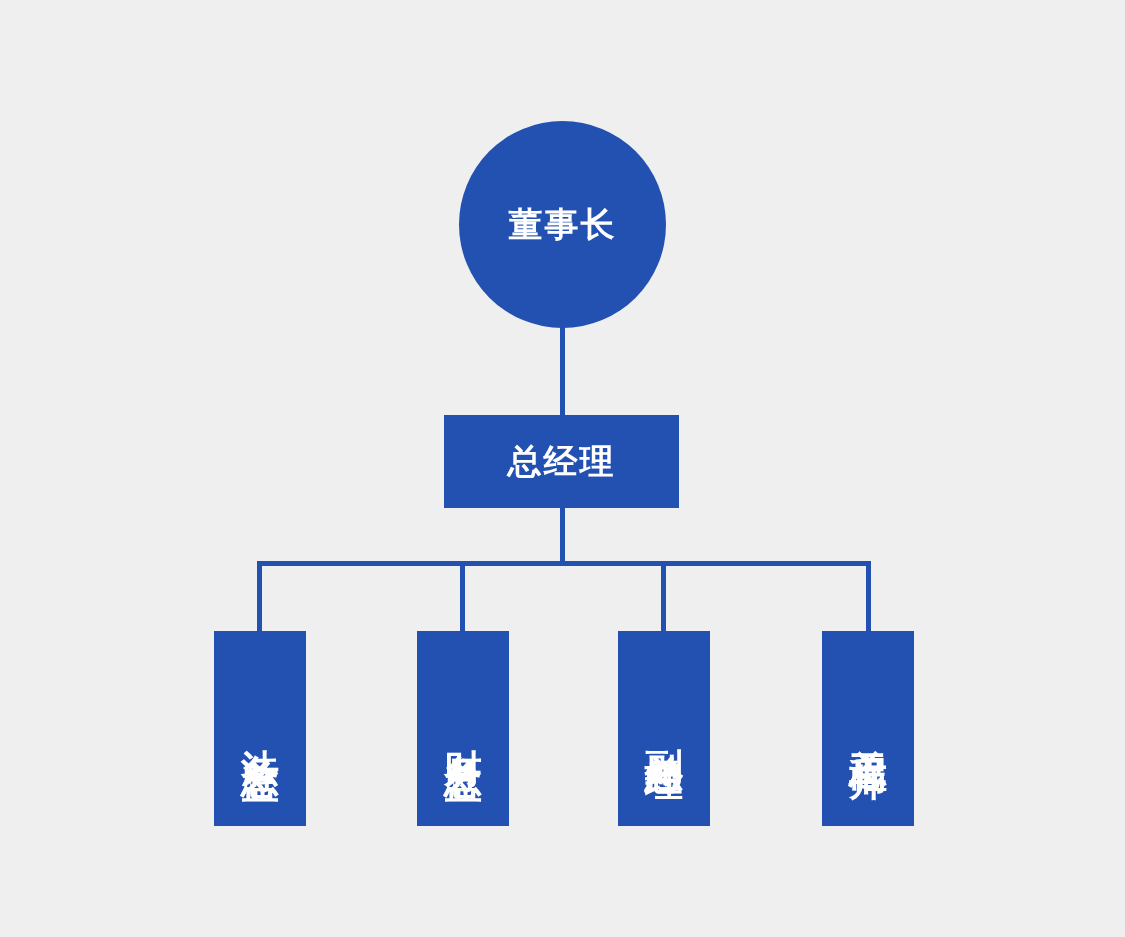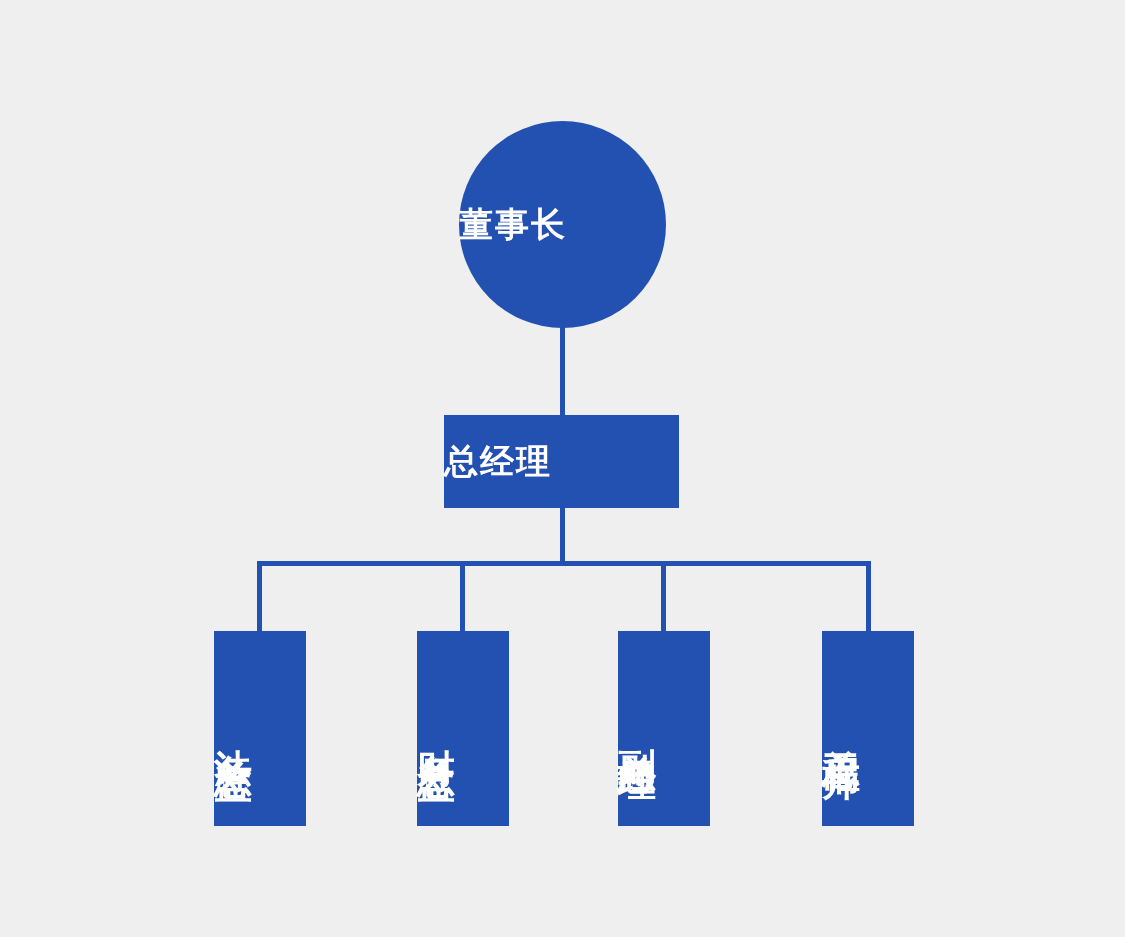--- a/index.html
+++ b/index.html
@@ -15,20 +15,21 @@
     height: 937px;
     background: var(--bg, #efefef);
     overflow: hidden;
   }
   .node {
     position: absolute;
     background: var(--node, #2351b1);
     color: var(--text, #ffffff);
     display: flex;
     align-items: center;
+    justify-content: center;
     font-weight: bold;
     box-sizing: border-box;
   }
   .root-circle {
     left: 459px;
     top: 121px;
     width: 207px;
     height: 207px;
     border-radius: 50%;
     font-size: 34px;

